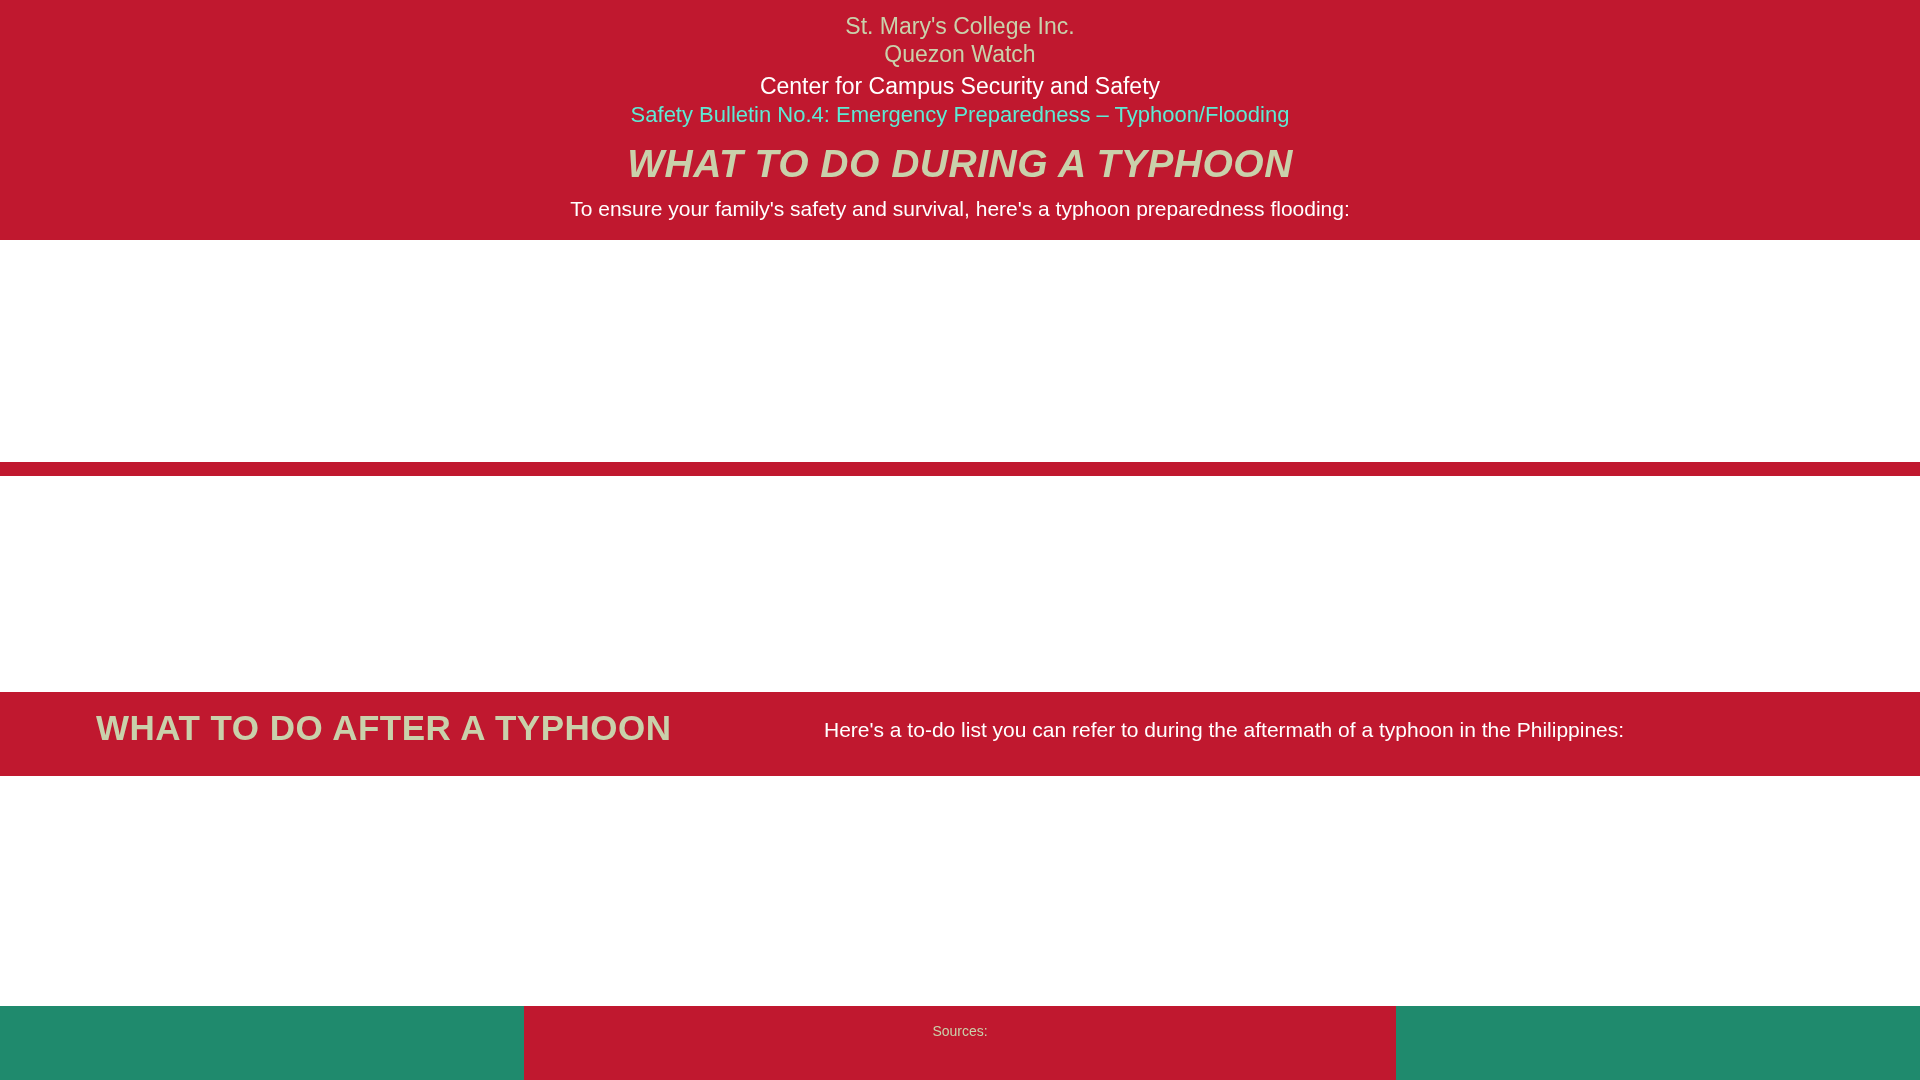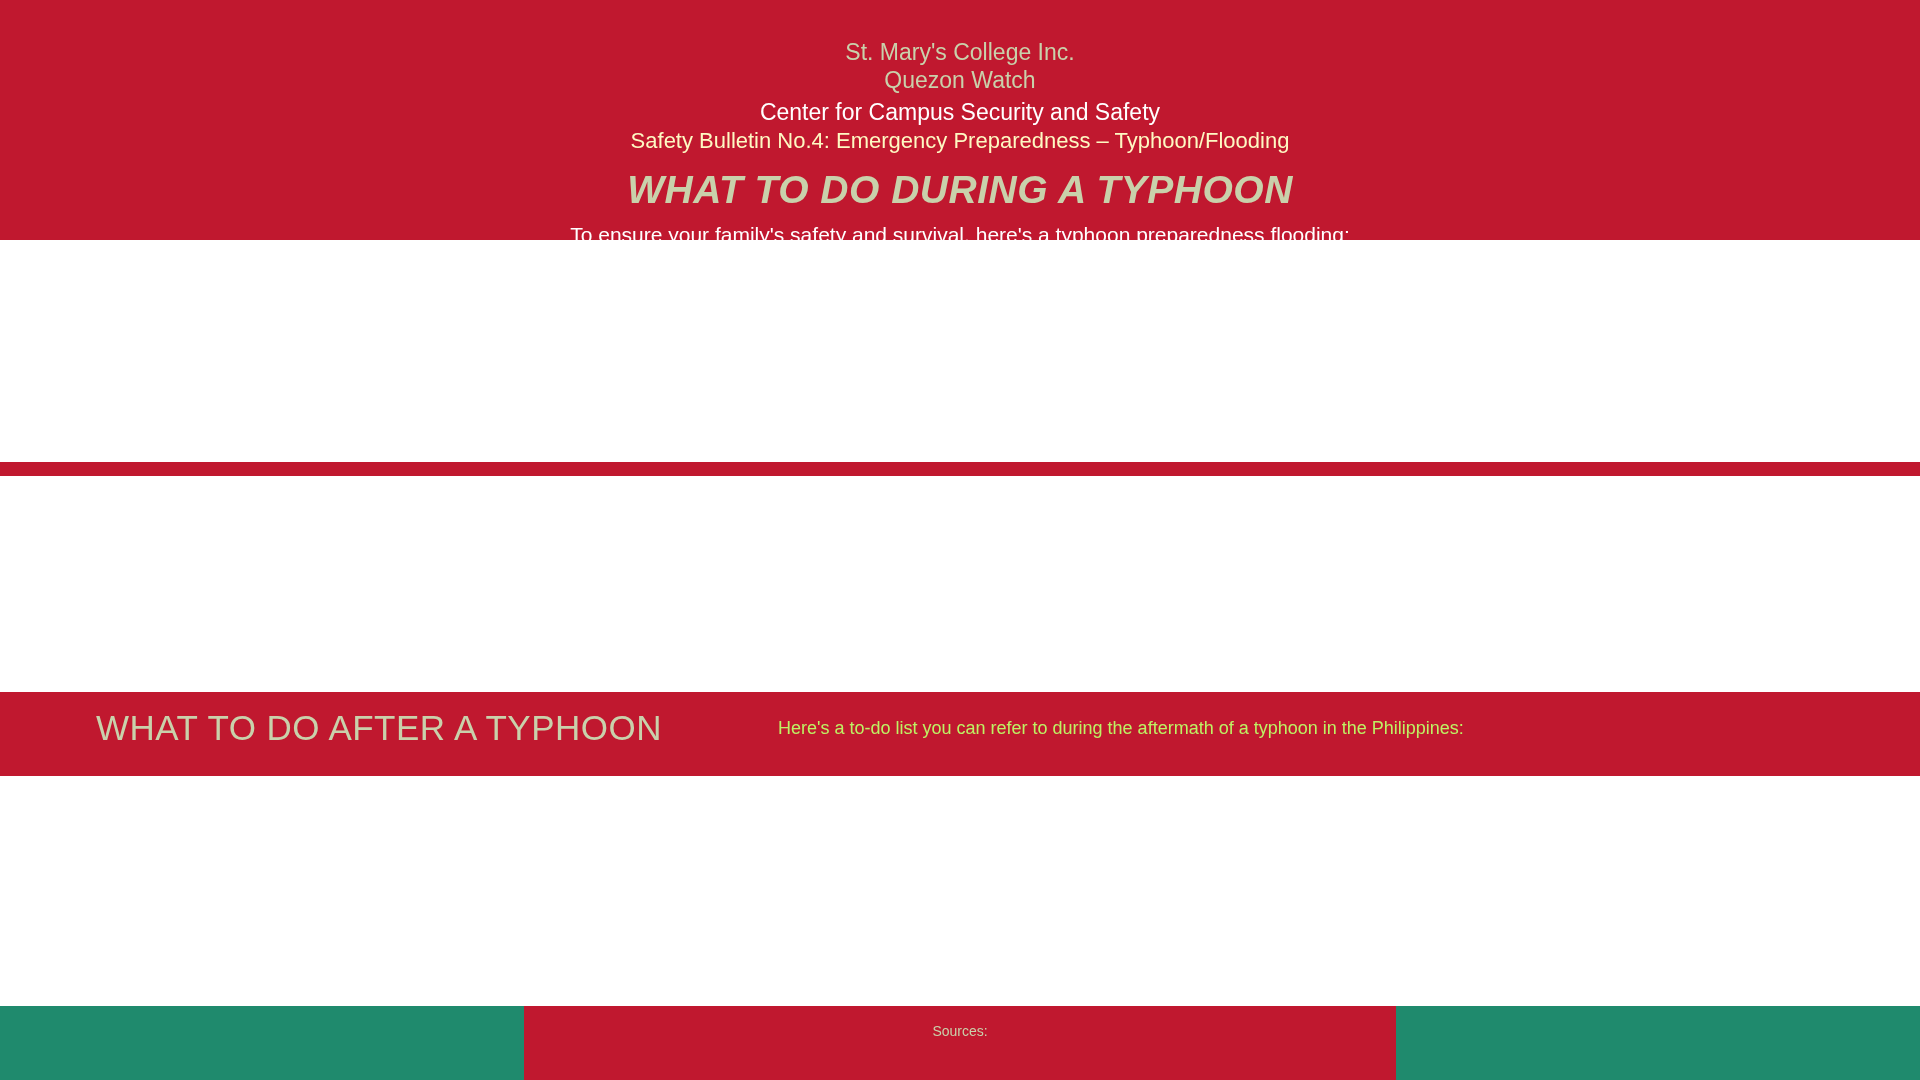--- a/index.html
+++ b/index.html
@@ -15,37 +15,37 @@
     width: 1920px; height: 1080px;
     background: #ffffff;
   }
 
   
   .header {
     position: absolute; left: 0; top: 0;
     width: 1920px; height: 240px;
     background: #c0182f;
     text-align: center;
-    padding-top: 38px;
+    padding-top: 12px;
   }
   .hdr-school {
     color: #c9d1ab;
     font-size: 23px;
     line-height: 28px;
     font-weight: 400;
   }
   .hdr-center {
     color: #ffffff;
     font-size: 23px;
     line-height: 29px;
     font-weight: 400;
     margin-top: 4px;
   }
   .hdr-bulletin {
-    color: #fef9c3;
+    color: #5eead4;
     font-size: 22px;
     line-height: 28px;
     font-weight: 400;
   }
   .hdr-title {
     color: #c9d1ab;
     font-size: 39px;
     font-weight: bold;
     letter-spacing: 0.5px;
     margin-top: 12px;
@@ -90,27 +90,27 @@
   .midband {
     position: absolute; left: 0; top: 692px;
     width: 1920px; height: 84px;
     background: #c0182f;
   }
   .midband h2 {
     position: absolute; left: 96px; top: 16px;
     margin: 0;
     color: #c9d1ab;
     font-size: 35px;
-    font-weight: normal;
+    font-weight: bold;
     letter-spacing: 0.5px;
   }
   .midband .mid-sub {
-    position: absolute; left: 778px; top: 26px;
-    color: #bef264;
-    font-size: 18px;
+    position: absolute; left: 824px; top: 26px;
+    color: #ffffff;
+    font-size: 21px;
   }
 
   .row3 { top: 776px; height: 230px; background:#fff; }
 
   
   .footer-green {
     position: absolute; left: 0; top: 1006px;
     width: 1920px; height: 74px;
     background: #1f8a6d;
   }

